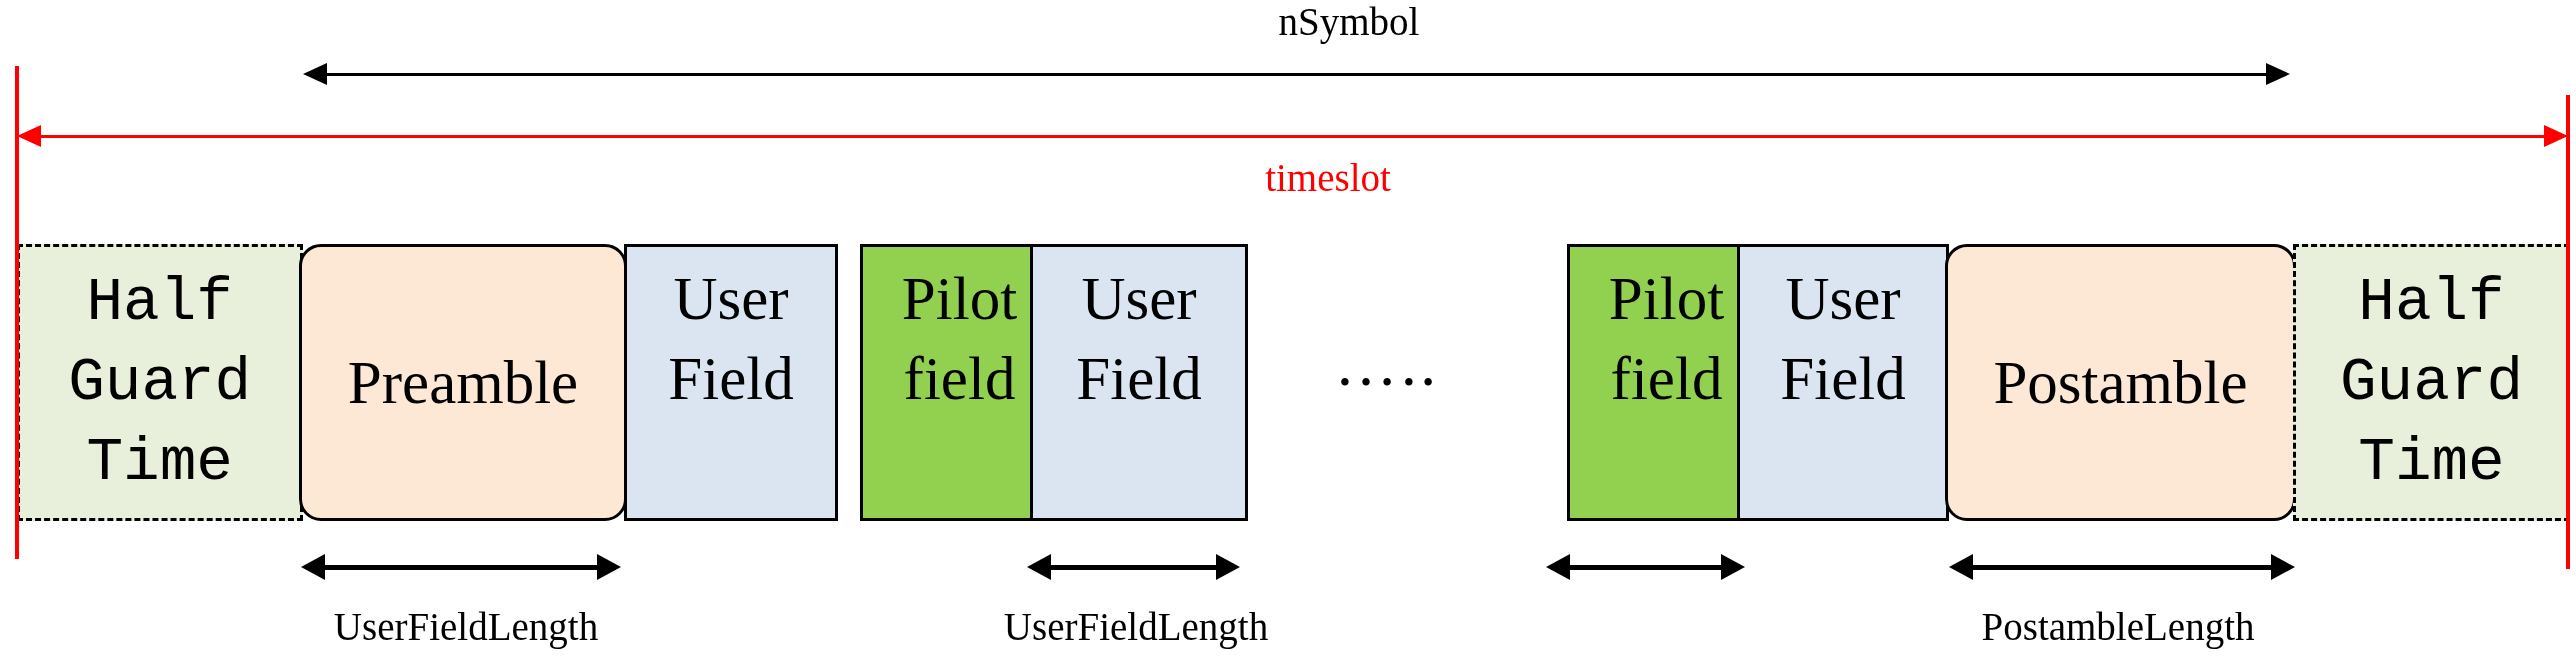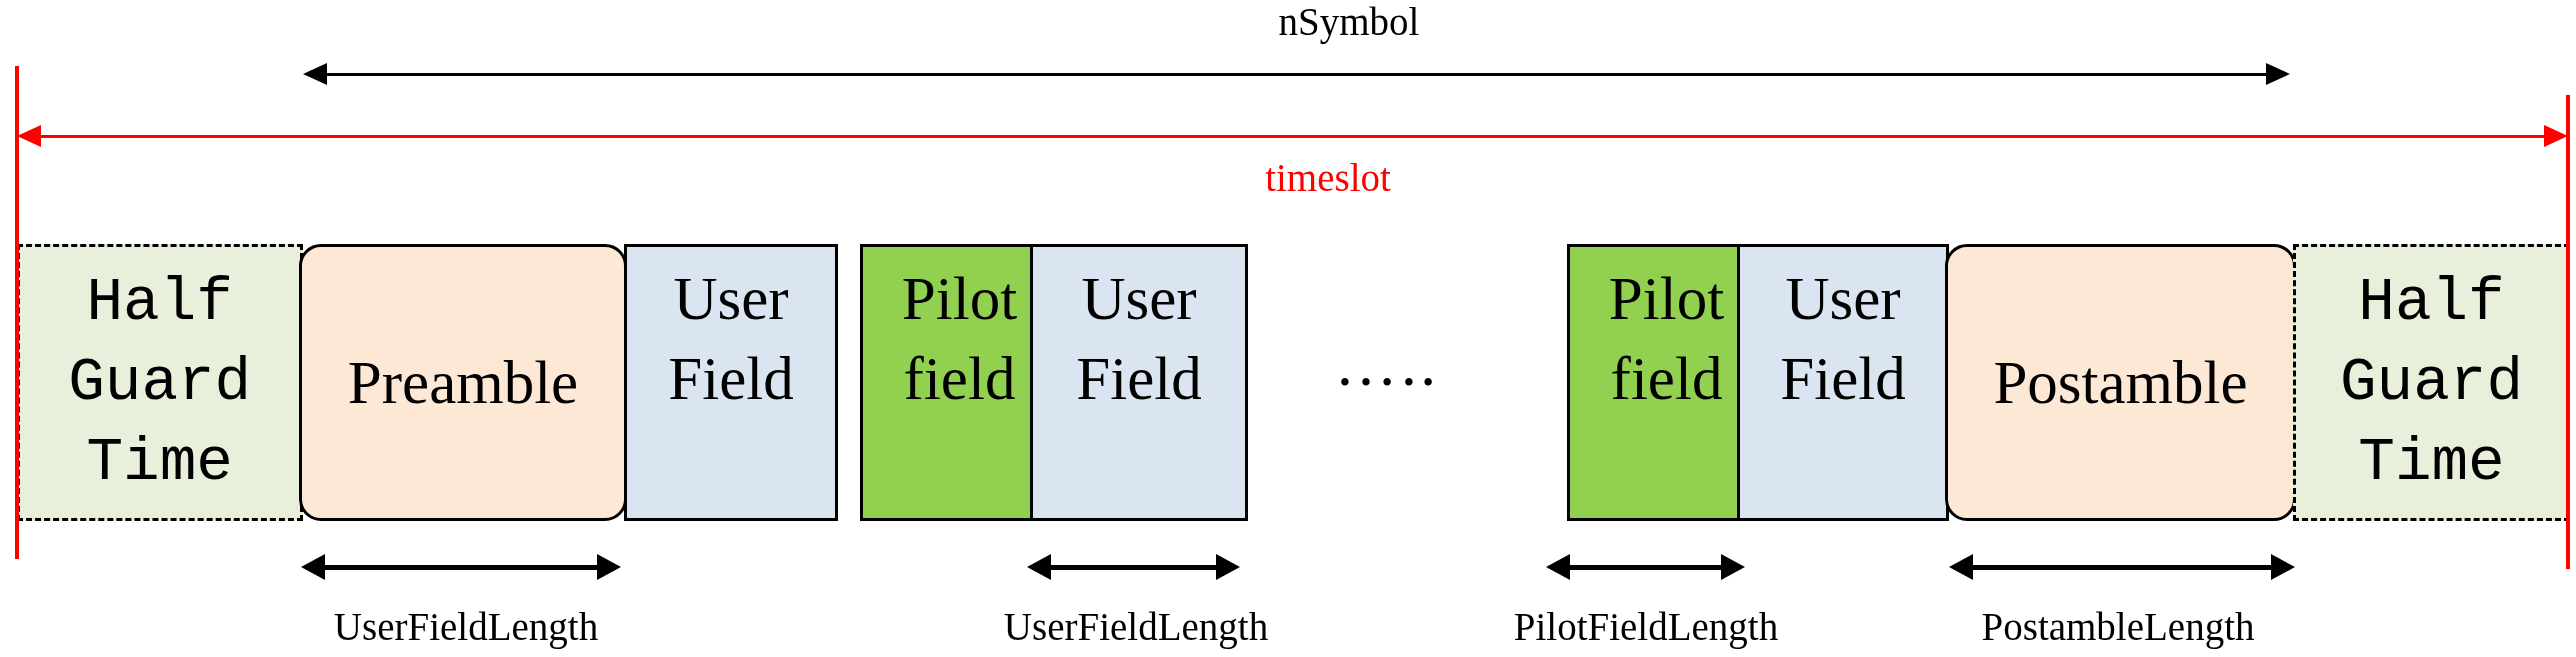--- a/index.html
+++ b/index.html
@@ -135,17 +135,16 @@
     <span class="head head-right"></span>
   </div>
   <div class="h-arrow len-arrow black-arrow" style="left:1949px;top:554px;width:346px">
     <span class="shaft"></span>
     <span class="head head-left"></span>
     <span class="head head-right"></span>
   </div>
 
   <div class="len-label" style="left:466px">UserFieldLength</div>
   <div class="len-label" style="left:1136px">UserFieldLength</div>
-  <div class="len-label" style="left:1646px">PilotFieldLength</div>
   <div class="len-label" style="left:2118px">PostambleLength</div>
 
 </div>
 
 
 </body></html>

